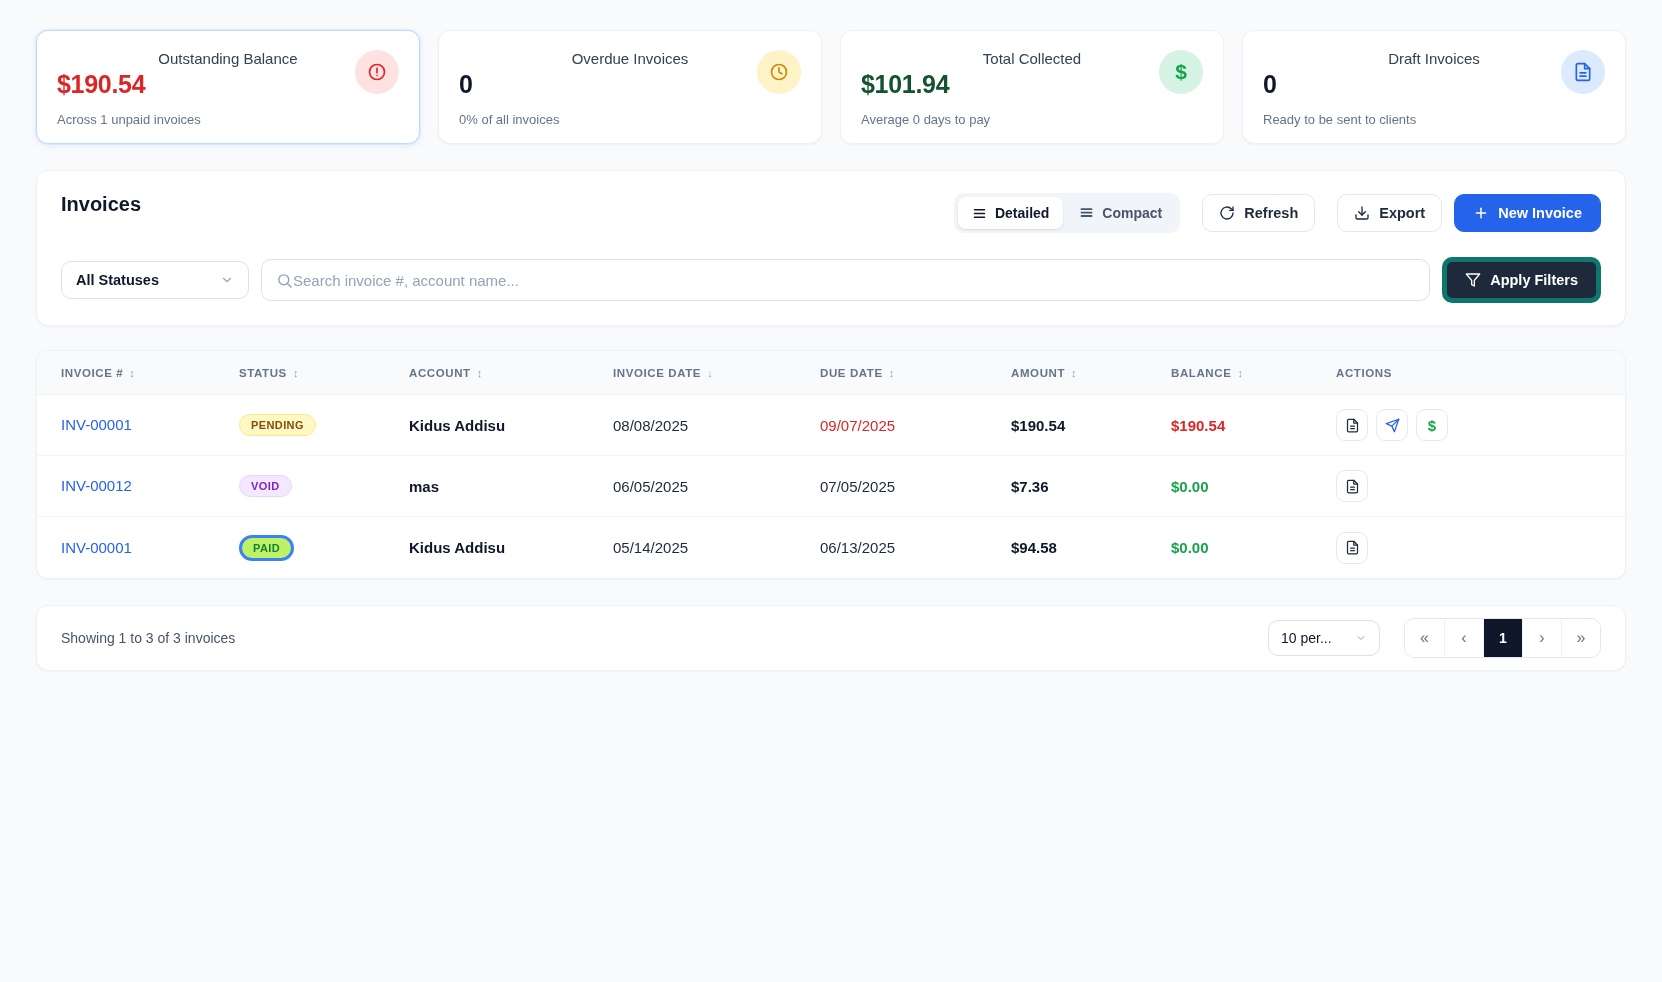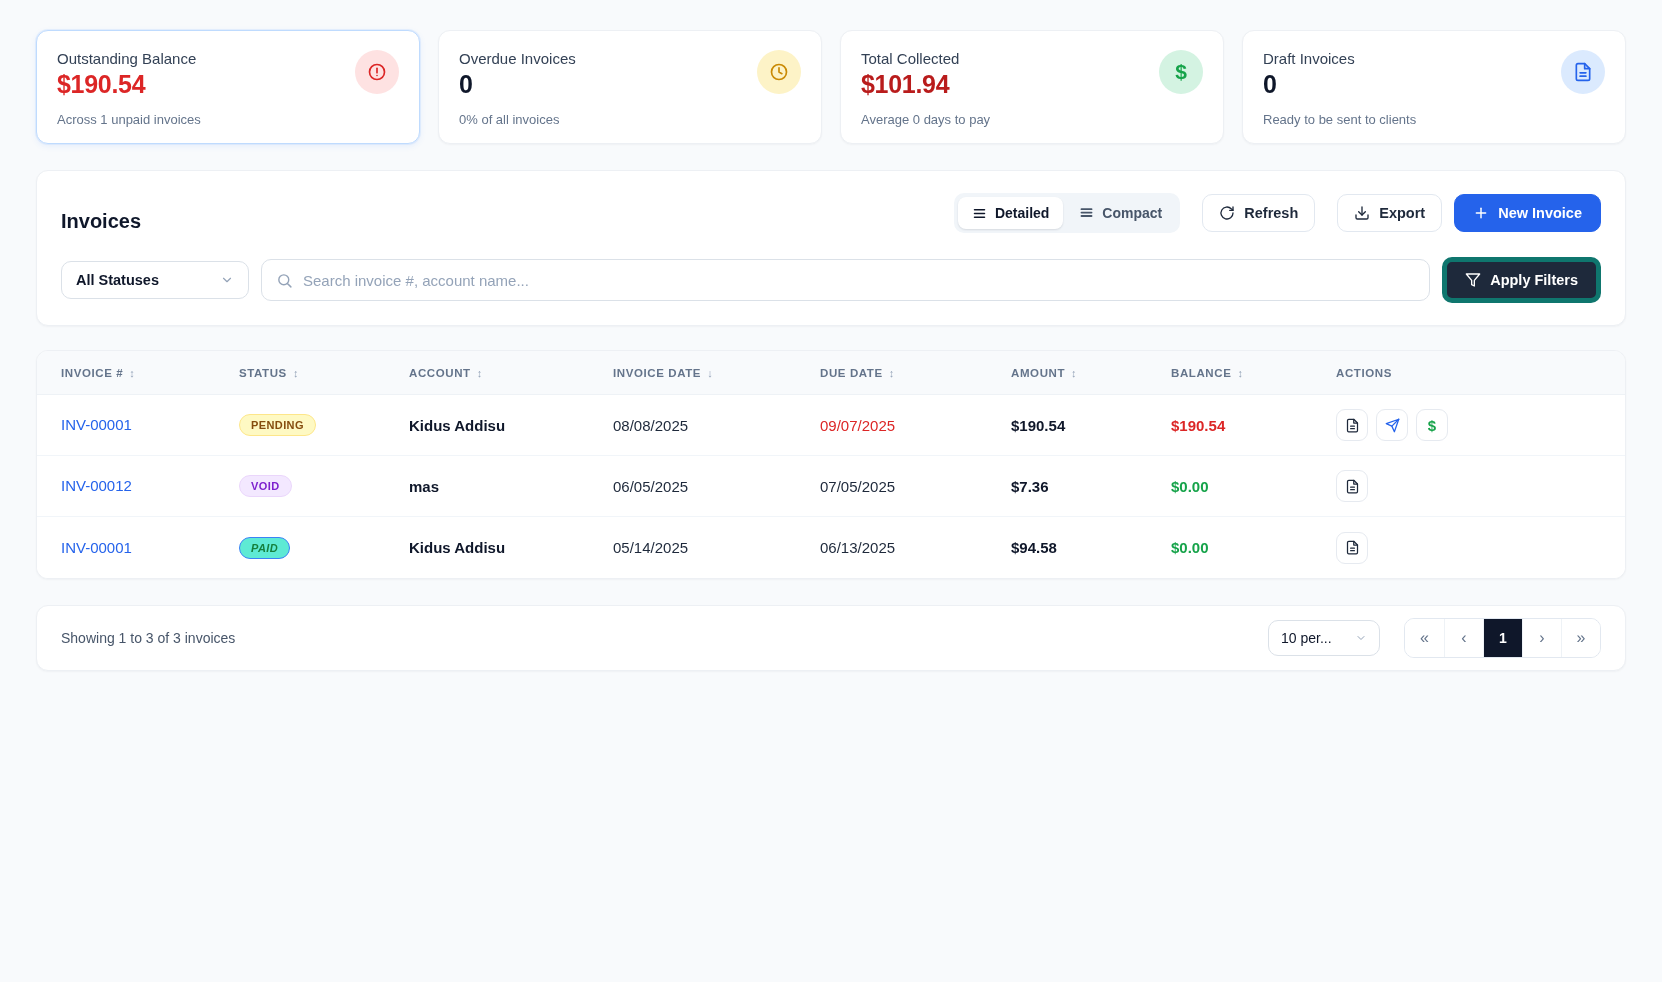--- a/index.html
+++ b/index.html
@@ -5,64 +5,64 @@
   * { margin:0; padding:0; box-sizing:border-box; }
   html,body { width:1662px; height:982px; background:#f8fafc; font-family:"Liberation Sans","DejaVu Sans",sans-serif; overflow:hidden; }
   .page { width:1662px; min-height:982px; padding:30px 36px 0 36px; }
 
   .card { background:#fff; border:1px solid #edf0f4; border-radius:12px; box-shadow:0 1px 2px rgba(15,23,42,.04); }
 
   
   .stats-row { display:grid; grid-template-columns:repeat(4,1fr); gap:18px; }
   .stat { position:relative; height:114px; padding:19px 20px 16px 20px; display:flex; flex-direction:column; cursor:pointer; }
   .stat.highlight { border-color:#bfdbfe; box-shadow:0 0 0 1px rgba(191,219,254,.35), 0 2px 6px rgba(59,130,246,.10); }
-  .stat-title { font-size:15px; color:#334155; font-weight:500; margin-bottom:3px; }
+  .stat-title { font-size:15px; color:#334155; font-weight:500; margin-bottom:3px;text-align:center; }
   .stat-value { font-size:25px; font-weight:700; color:#0f172a; letter-spacing:-.3px; }
   .stat-value.v-red { color:#dc2626; }
-  .stat-value.v-green { color:#b91c1c; }
+  .stat-value.v-green { color:#14532d; }
   .stat-sub { margin-top:auto; font-size:13px; color:#64748b; }
   .stat-icon { position:absolute; top:19px; right:20px; width:44px; height:44px; border-radius:50%; display:flex; align-items:center; justify-content:center; }
   .bg-red { background:#fee2e2; color:#dc2626; }
   .bg-yellow { background:#fdf3c7; color:#ca8a04; }
   .bg-green { background:#d4f3e2; color:#16a34a; }
   .bg-blue { background:#dbeafe; color:#2563eb; }
   .dollar-glyph { font-size:21px; font-weight:600; }
 
   
   .toolbar-card { margin-top:26px; padding:22px 24px; }
-  .toolbar-top { display:flex; align-items:flex-end; justify-content:space-between; }
+  .toolbar-top { display:flex; align-items:flex-start; justify-content:space-between; }
   .page-title { font-size:20px; font-weight:700; color:#0f172a; }
   .toolbar-actions { display:flex; align-items:center; gap:12px; }
   .view-toggle { background:#f1f5f9; border-radius:10px; padding:4px; display:flex; gap:2px; }
   .toggle-btn { border:none; background:transparent; padding:8px 14px; border-radius:8px; font-size:14px; font-weight:600; color:#475569; display:flex; align-items:center; gap:8px; cursor:pointer; font-family:inherit; }
   .toggle-btn.active { background:#fff; color:#0f172a; box-shadow:0 1px 2px rgba(15,23,42,.12); }
   .btn { display:flex; align-items:center; gap:9px; font-size:14.5px; font-weight:600; border-radius:10px; padding:10px 16px; cursor:pointer; font-family:inherit; }
   .btn.outline { background:#fff; border:1px solid #e2e8f0; color:#1e293b;margin-left:10px; }
   .btn.primary { background:#2563eb; border:1px solid #2563eb; color:#fff; padding:10px 18px; }
   .btn.dark { background:#1e293b; border:5px solid #0f766e; color:#fff; padding:10px 18px; }
   .toolbar-filters { display:flex; align-items:center; gap:12px; margin-top:24px; }
   .select { display:flex; align-items:center; justify-content:space-between; background:#fff; border:1px solid #dbe1e8; border-radius:10px; padding:10px 14px; font-size:14.5px; font-weight:600; color:#0f172a; cursor:pointer; font-family:inherit; }
   .status-select { width:188px; }
-  .search { flex:1; display:flex; align-items:center; gap:10px; border:1px solid #dbe1e8; border-radius:10px; padding:0 14px; height:42px; color:#94a3b8; background:#fff; }
+  .search { flex:1; display:flex; align-items:center; border:1px solid #dbe1e8; border-radius:10px; padding:0 14px; height:42px; color:#94a3b8; background:#fff; }
   .search input { border:none; outline:none; flex:1; font-size:15px; color:#0f172a; font-family:inherit; background:transparent; }
   .search input::placeholder { color:#94a3b8; }
 
   
   .table-card { margin-top:24px; padding:0; overflow:hidden; }
   .thead, .trow { display:grid; grid-template-columns:178px 170px 204px 207px 191px 160px 165px 1fr; align-items:center; padding:0 24px; }
   .thead { height:44px; background:#f8fafc; border-bottom:1px solid #eef2f6; }
   .th { font-size:11.5px; font-weight:700; color:#64748b; letter-spacing:.6px; display:flex; align-items:center; gap:6px; cursor:pointer; }
   .sort { color:#94a3b8; font-size:11px; font-weight:400; }
   .trow { min-height:61px; border-bottom:1px solid #f1f5f9; background:#fff; }
   .trow:last-child { border-bottom:none; }
   .inv-link { color:#2563eb; font-size:15px; font-weight:500; cursor:pointer; }
   .badge { display:inline-flex; width:max-content; padding:4px 11px; border-radius:999px; font-size:11px; font-weight:700; letter-spacing:.4px; }
   .badge.pending { background:#fef9c3; color:#854d0e; border:1px solid #fde68a; }
   .badge.void { background:#f3e8ff; color:#7e22ce; border:1px solid #ead6fb; }
-  .badge.paid { background:#5eead4; color:#15803d; border:1px solid #3b82f6;font-style:italic; }
+  .badge.paid { background:#bef264; color:#15803d; border:3px solid #3b82f6; }
   .cell-account { font-weight:600; color:#0f172a; font-size:15px; }
   .cell-date { font-size:15px; color:#1e293b; }
   .cell-date.overdue { color:#dc2626; }
   .cell-amount { font-size:15px; font-weight:600; color:#0f172a; }
   .cell-balance { font-size:15px; font-weight:700; }
   .balance-red { color:#dc2626; }
   .balance-green { color:#16a34a; }
   .actions { display:flex; gap:8px; }
   .action-btn { width:32px; height:32px; border-radius:9px; border:1px solid #e6eaf0; background:#fff; display:flex; align-items:center; justify-content:center; cursor:pointer; }
   .action-btn.doc { color:#1e293b; }

